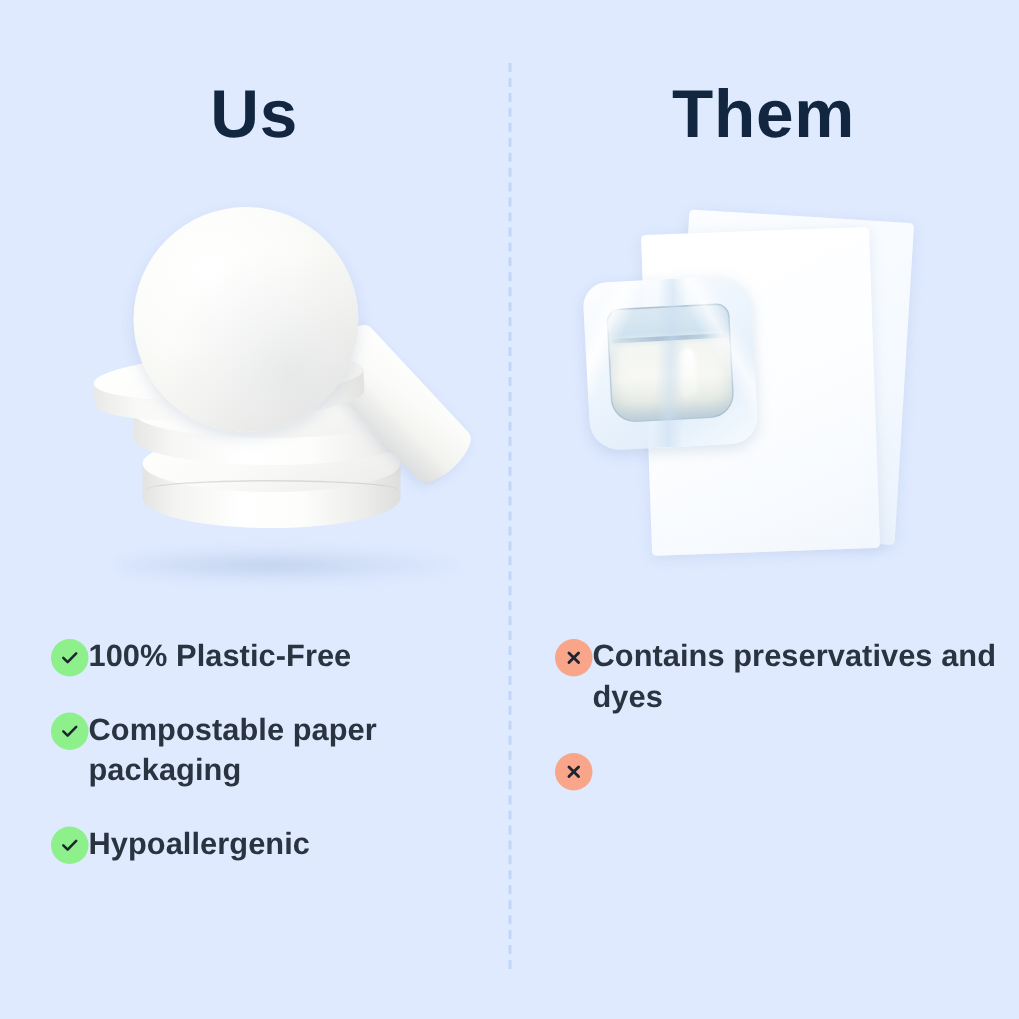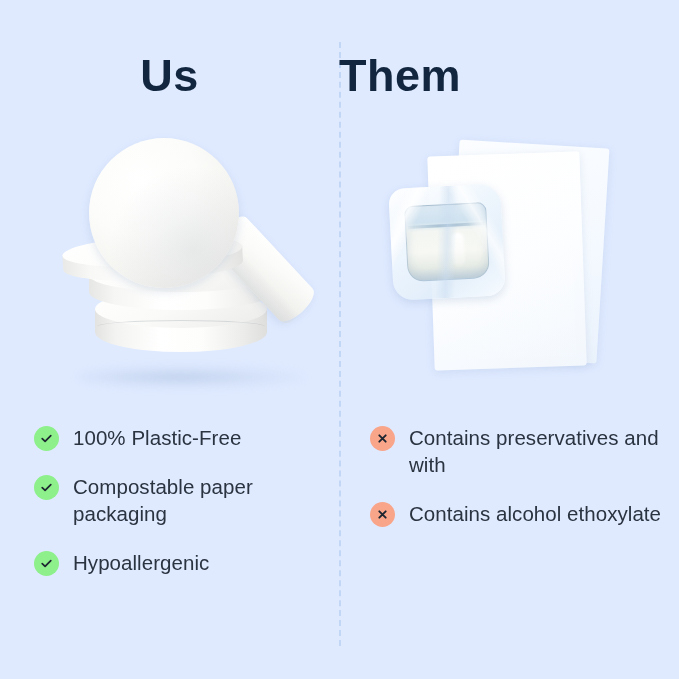--- a/index.html
+++ b/index.html
@@ -37,21 +37,21 @@
     position: absolute;
     top: 50px;
     font-size: 45px;
     font-weight: 700;
     letter-spacing: 0.5px;
     color: #12273f;
     line-height: 1.15;
     white-space: nowrap;
   }
   .heading.us   { left: 0;     width: 339px; text-align: center; }
-  .heading.them { left: 339px; width: 340px; }
+  .heading.them { left: 339px; width: 340px; text-align: center; }
 
   
   .art {
     position: absolute;
     top: 130px;
     height: 270px;
   }
   .art.us   { left: 0;   width: 339px; }
   .art.them { left: 339px; width: 340px; }
 
@@ -334,25 +334,25 @@
     display: flex;
     align-items: center;
     justify-content: center;
     margin-top: 2px;
   }
   .badge.check { background: #8df08a; }
   .badge.cross { background: #f9a58a; }
   .badge svg { display: block; }
 
   .bullet-text {
-    margin-left: 14px;
     font-size: 20.5px;
     line-height: 1.32;
     color: #2a3340;
     letter-spacing: 0.05px;
+    font-weight: bold;
   }
   .list.them .bullet-text { font-size: 20.5px; }
 </style>
 </head>
 <body>
 
 <div id="page">
 
   <div class="divider"></div>
 
@@ -435,27 +435,26 @@
 
   <div class="list them">
 
 
     <div class="bullet">
       <span class="badge cross">
         <svg width="15" height="15" viewBox="0 0 15 15">
           <path d="M4.3 4.3 L10.7 10.7 M10.7 4.3 L4.3 10.7" fill="none" stroke="#1d2630" stroke-width="1.9" stroke-linecap="round"></path>
         </svg>
       </span>
-      <span class="bullet-text">Contains preservatives and with</span>
+      <span class="bullet-text">Contains preservatives and dyes</span>
     </div>
 
     <div class="bullet">
       <span class="badge cross">
         <svg width="15" height="15" viewBox="0 0 15 15">
           <path d="M4.3 4.3 L10.7 10.7 M10.7 4.3 L4.3 10.7" fill="none" stroke="#1d2630" stroke-width="1.9" stroke-linecap="round"></path>
         </svg>
       </span>
-      <span class="bullet-text">Contains alcohol ethoxylate</span>
     </div>
 
   </div>
 
 </div>
 
 </body></html>

